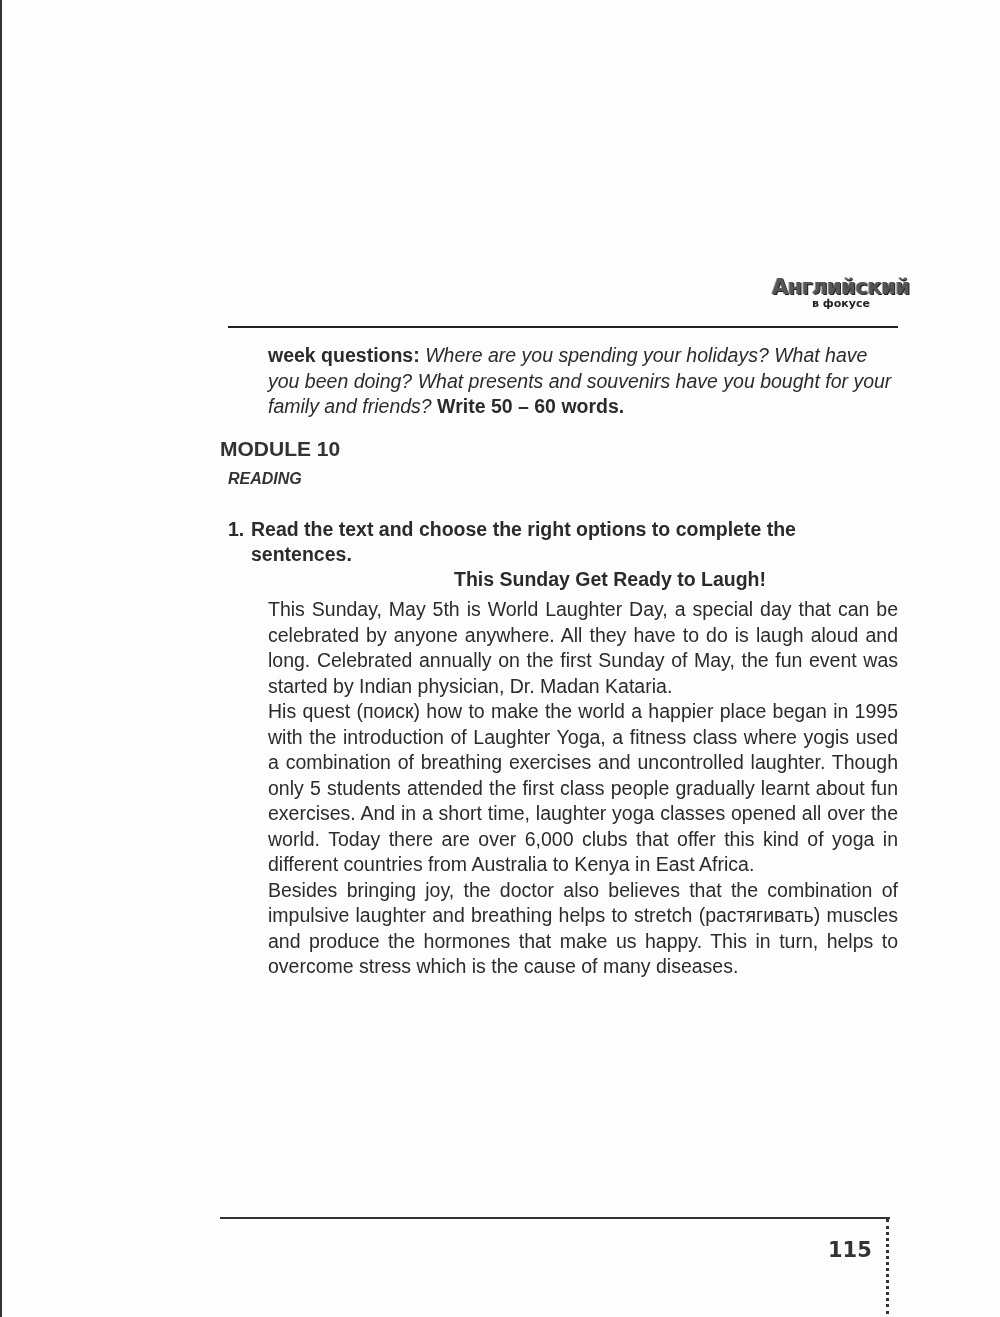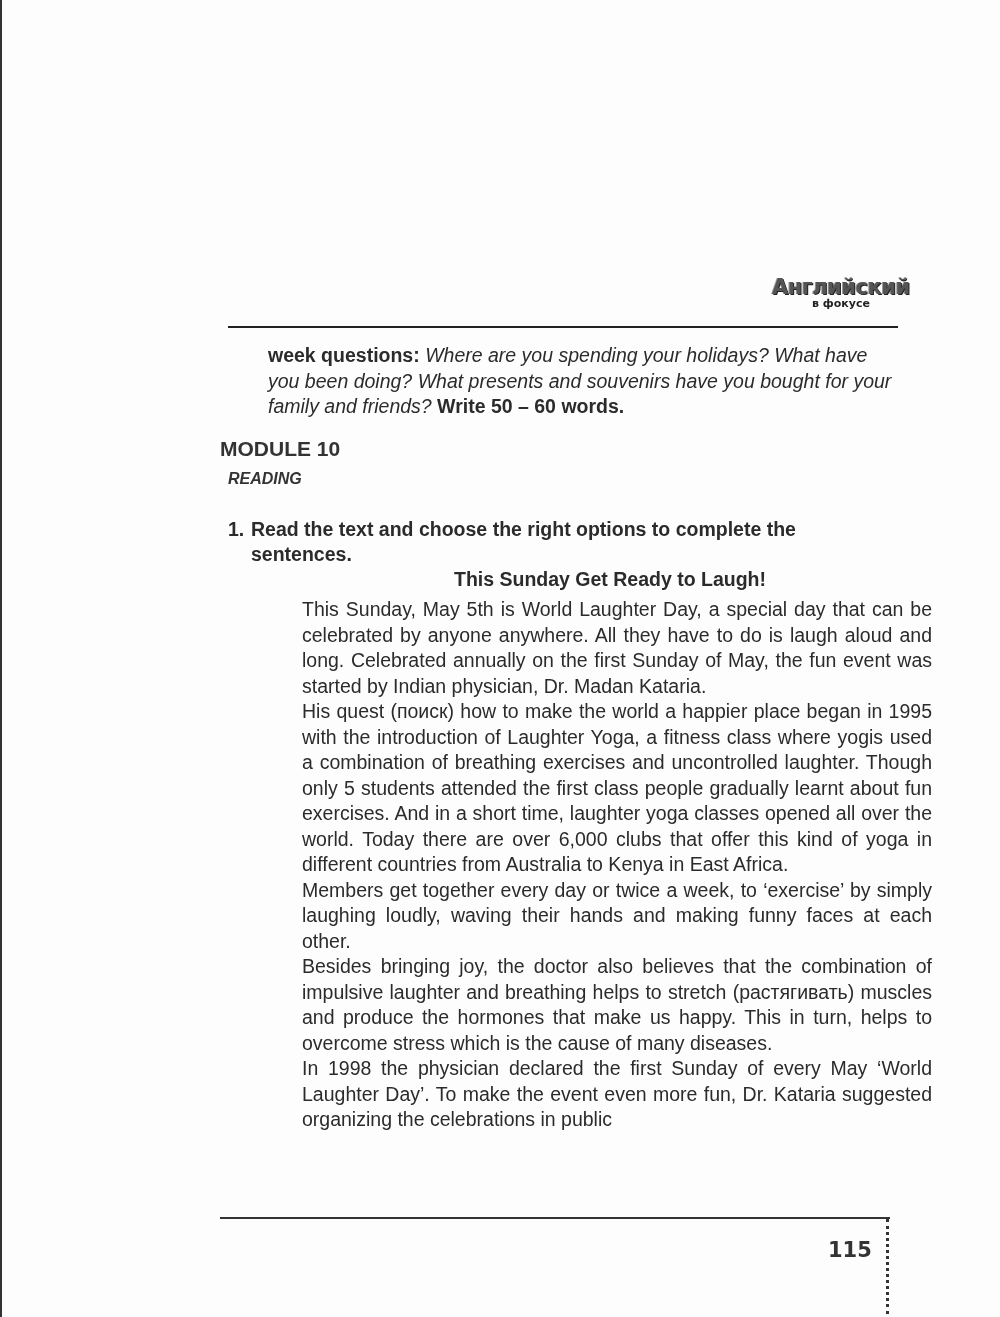--- a/index.html
+++ b/index.html
@@ -17,21 +17,21 @@
     .text { position:absolute; left:268px; width:630px; font-size:19.5px; line-height:25.5px; }
     .intro { top:343px; }
     .intro b { font-weight:bold; }
     .intro i { font-style:italic; }
     .module { position:absolute; left:220px; width:780px; top:437px; font-weight:bold; font-size:21px; color:#333; }
     .reading { position:absolute; left:228px; top:470px; font-weight:bold; font-style:italic; font-size:16px; color:#333; }
     .task { position:absolute; left:228px; top:517px; width:670px; font-weight:bold; font-size:19.5px; line-height:25px; }
     .task-num { position:absolute; left:0; top:0; }
     .task-text { margin-left:23px; }
     .article-title { position:absolute; left:220px; width:780px; top:568px; text-align:center; font-weight:bold; font-size:19.5px; }
-    .body { top:597px;margin-left:34px; }
+    .body { top:597px; }
     .body p { margin:0; text-align:justify; }
   </style>
 </head>
 <body>
 
 <div class="leftedge"></div>
 
 <div class="logo">
   <div class="logo-main">Английский</div>
   <div class="logo-sub">в фокусе</div>
@@ -48,20 +48,18 @@
 <div class="task">
   <span class="task-num">1.</span>
   <div class="task-text">Read the text and choose the right options to complete the sentences.</div>
 </div>
 
 <div class="article-title">This Sunday Get Ready to Laugh!</div>
 
 <div class="text body">
   <p>This Sunday, May 5th is World Laughter Day, a special day that can be celebrated by anyone anywhere. All they have to do is laugh aloud and long. Celebrated annually on the first Sunday of May, the fun event was started by Indian physician, Dr. Madan Kataria.</p>
   <p>His quest (поиск) how to make the world a happier place began in 1995 with the introduction of Laughter Yoga, a fitness class where yogis used a combination of breathing exercises and uncontrolled laughter. Though only 5 students attended the first class people gradually learnt about fun exercises. And in a short time, laughter yoga classes opened all over the world. Today there are over 6,000 clubs that offer this kind of yoga in different countries from Australia to Kenya in East Africa.</p>
-  <p>Members get together every day or twice a week, to ‘exercise’ by simply laughing loudly, waving their hands and making funny faces at each other.</p>
   <p>Besides bringing joy, the doctor also believes that the combination of impulsive laughter and breathing helps to stretch (растягивать) muscles and produce the hormones that make us happy. This in turn, helps to overcome stress which is the cause of many diseases.</p>
-  <p>In 1998 the physician declared the first Sunday of every May ‘World Laughter Day’. To make the event even more fun, Dr. Kataria suggested organizing the celebrations in public</p>
 </div>
 
 <div class="rule-bottom"></div>
 <div class="dots"></div>
 <div class="pagenum">115</div>
 
 </body></html>

